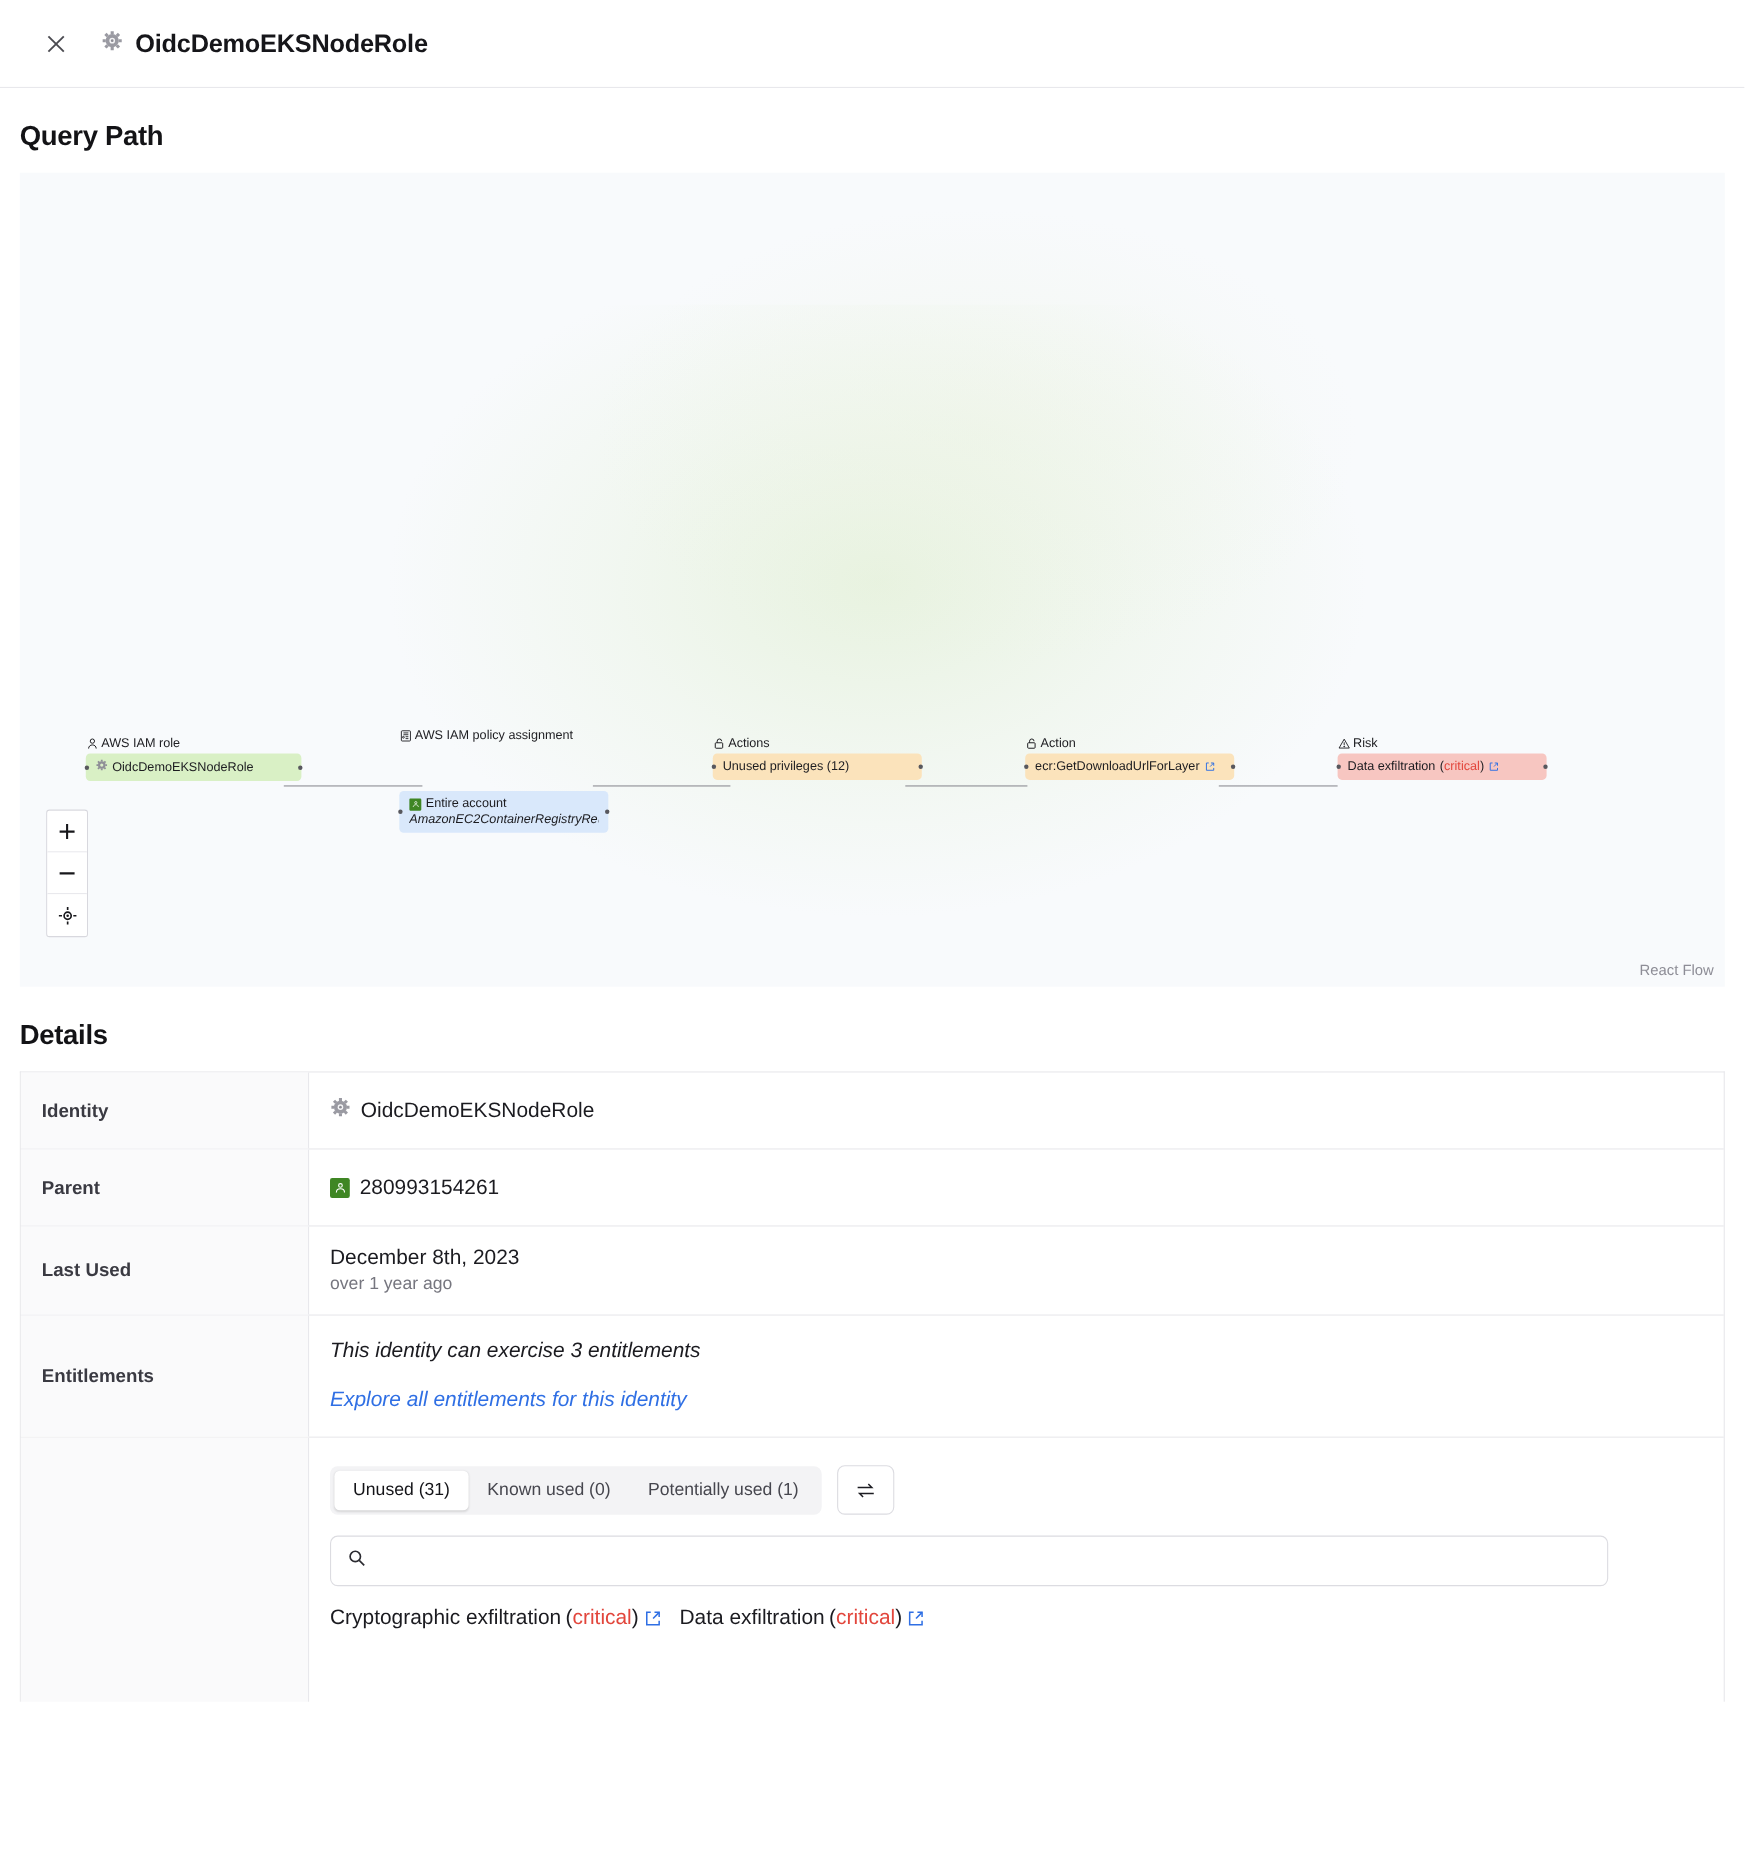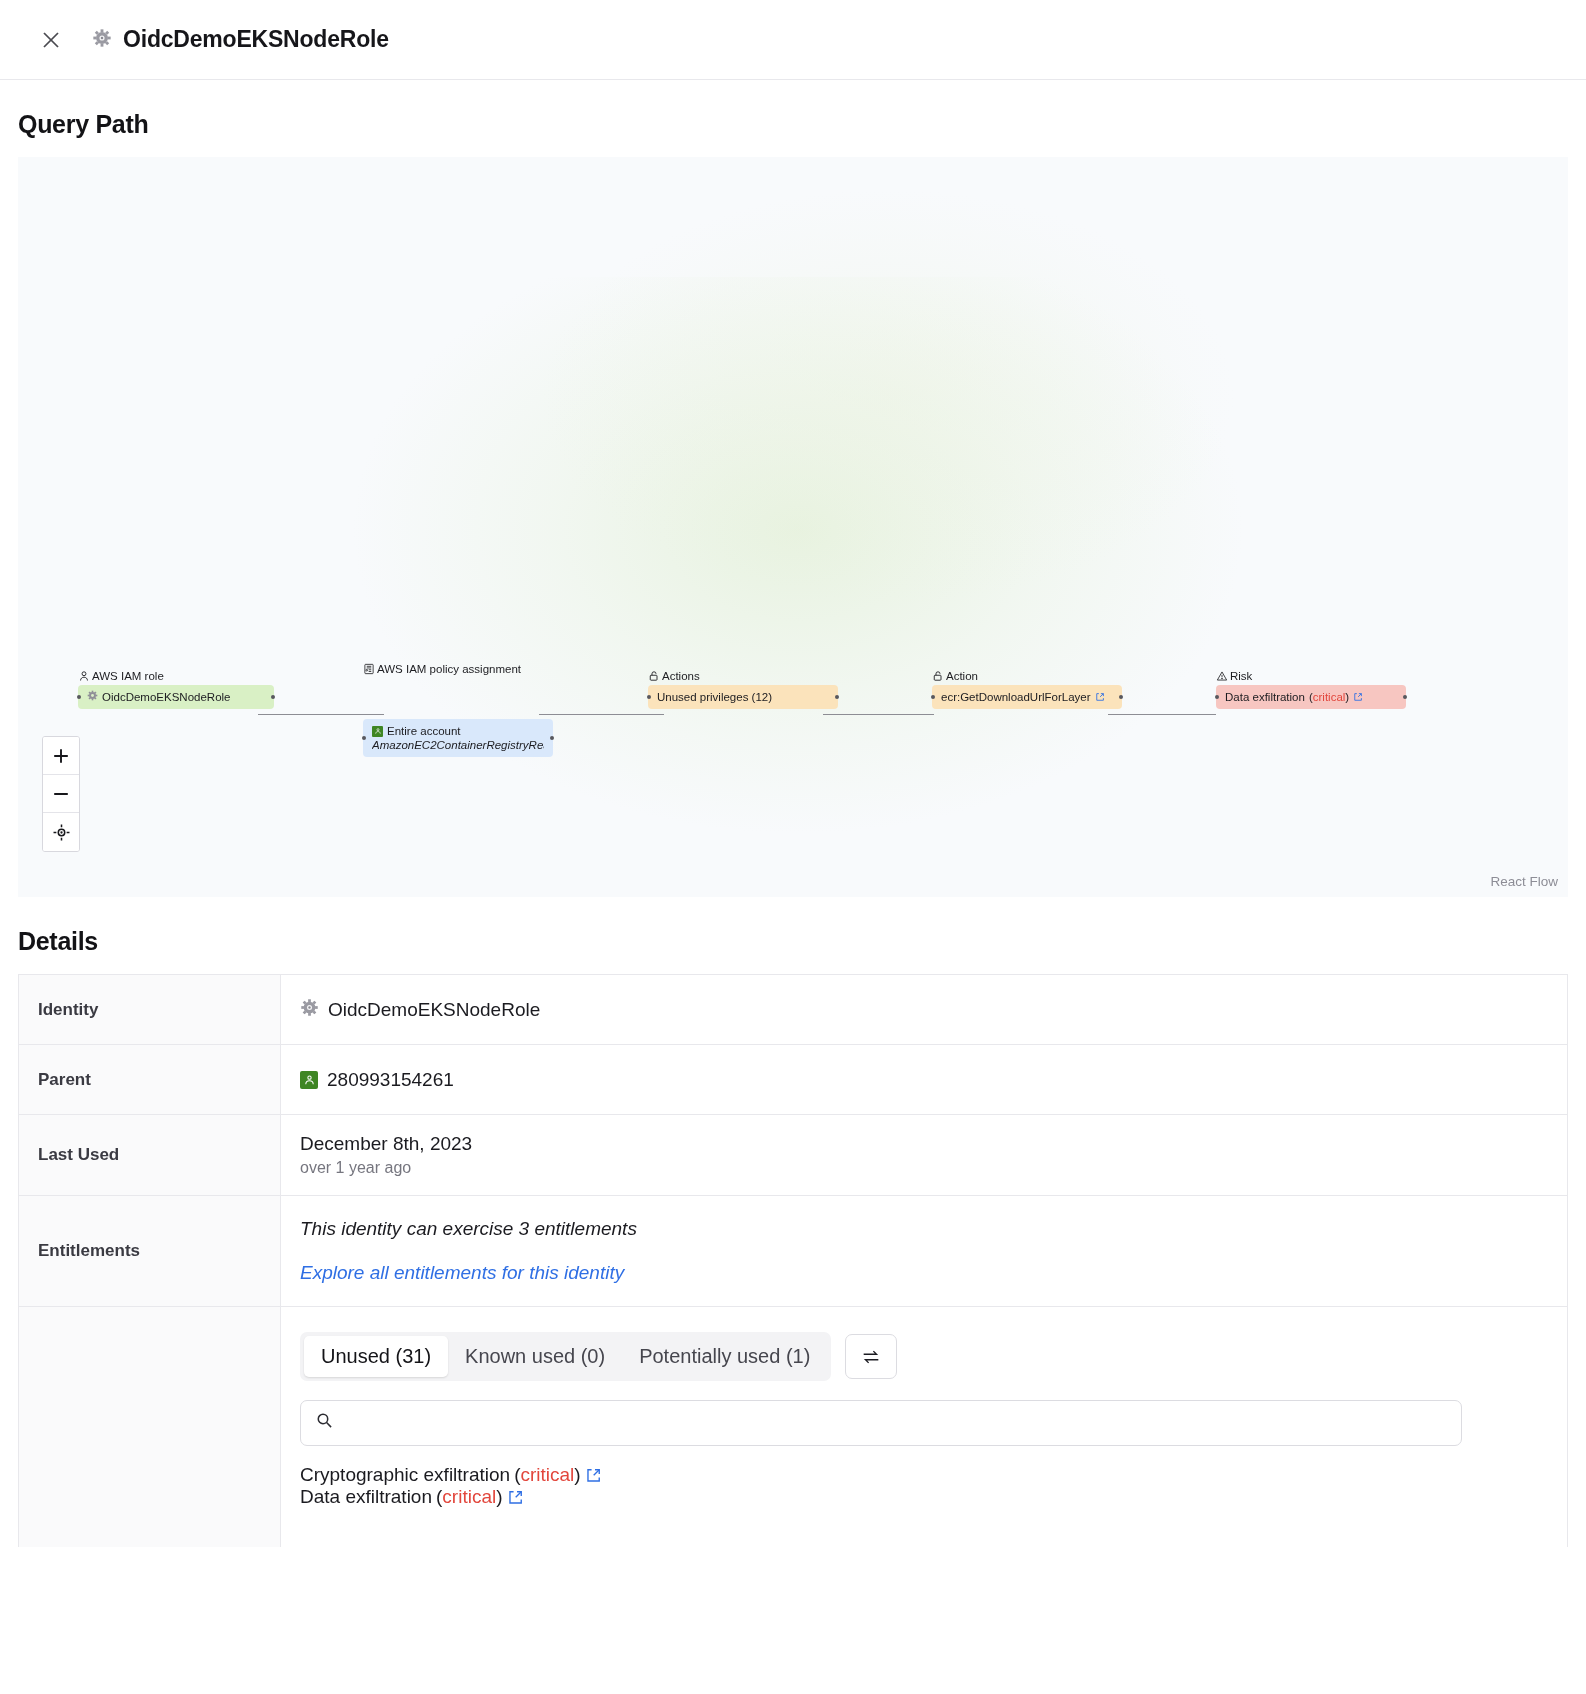--- a/index.html
+++ b/index.html
@@ -222,21 +222,21 @@
   .drow.last { border-bottom: none; min-height: 240px; align-items: flex-start; }
   .dval.pane { padding: 25px 19px 10px 19px; gap: 0; }
   .tabs-row { display: flex; align-items: center; gap: 14px; }
   .tabs {
     display: inline-flex;
     background: #f3f3f5;
     border-radius: 7px;
     padding: 4px;
   }
   .tab {
-    font-size: 20px;
+    font-size: 16px;
     padding: 9px 17px;
     border-radius: 5px;
     color: #46464e;
     cursor: pointer;
     white-space: nowrap;
   }
   .tab.active {
     background: #ffffff;
     color: #141418;
     box-shadow: 0 1px 2px rgba(0,0,0,0.12);
@@ -265,21 +265,21 @@
   .search-box input {
     border: none;
     outline: none;
     font-size: 18px;
     font-family: "Liberation Sans", sans-serif;
     color: #1b1b20;
     flex: 1;
     background: transparent;
   }
   .search-box input::placeholder { color: #9a9aa3; }
-  .priv-list { margin-top: 18px; display: flex; flex-direction: column; }
+  .priv-list { margin-top: 18px; display: flex; gap: 16px; }
   .priv-item {
     font-size: 19px;
     color: #1b1b20;
     display: flex; align-items: center; gap: 4px;
     cursor: pointer;
   }
 </style>
 </head>
 <body>
 

